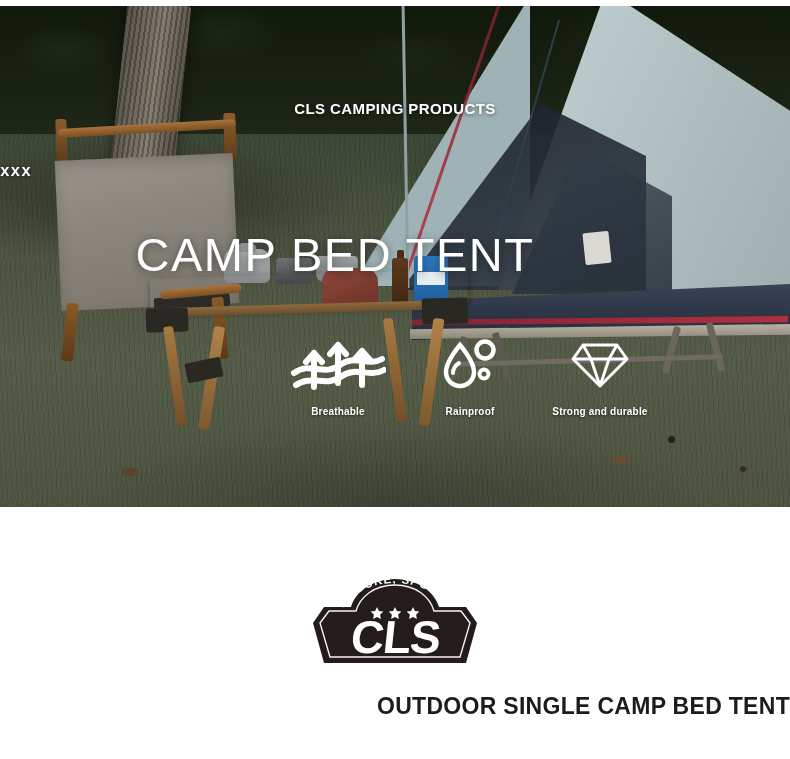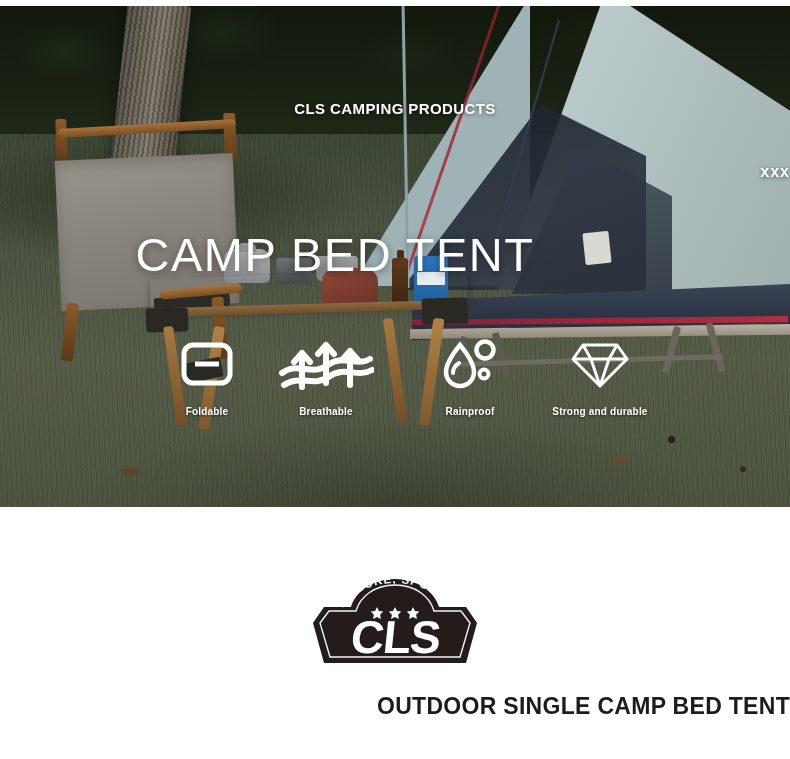--- a/index.html
+++ b/index.html
@@ -240,23 +240,24 @@
   
   .hero-overlay { position:absolute; inset:0; }
   .eyebrow {
     position:absolute; top:94px; left:0; width:790px;
     text-align:center; color:#ffffff;
     font-size:15px; font-weight:bold; letter-spacing:.4px;
     text-shadow:0 1px 4px rgba(0,0,0,.55);
   }
   .xxx {
     position:absolute; top:157px; left:0; width:790px;
-    text-align:right; color:#ffffff;
+    text-align:left; color:#ffffff;
     font-size:16px; font-weight:bold; letter-spacing:1px;
     text-shadow:0 1px 4px rgba(0,0,0,.55);
+    font-family:Liberation Mono, monospace;
   }
   .hero-title {
     position:absolute; top:221px; left:0; width:670px;
     text-align:center; color:#ffffff;
     font-size:47px; font-weight:300; letter-spacing:1.5px;
     text-shadow:0 2px 10px rgba(0,0,0,.45);
   }
 
   
   .features {
@@ -267,21 +268,21 @@
   }
   .feature .ico {
     height:56px; display:flex; align-items:center; justify-content:center;
   }
   .feature .flabel {
     margin-top:14px; color:#ffffff; font-size:10px; font-weight:bold;
     line-height:12px; letter-spacing:.2px;
     text-shadow:0 1px 3px rgba(0,0,0,.6);
   }
   .f0 { left:-3px; }
-  .f1 { left:116px; }
+  .f1 { left:128px; }
   .f2 { left:260px; }
   .f3 { left:390px; }
 
   
   .lower {
     position:absolute; top:507px; left:0; width:790px; height:252px;
     background:#ffffff;
   }
   .logo-wrap {
     position:absolute; top:70px; left:0; width:790px;
@@ -368,29 +369,20 @@
       <div class="litter" style="left:121px;top:462px;width:18px;height:8px;background:#5e432c;border-radius:50%;"></div>
     </div>
 
     <div class="hero-overlay">
       <div class="eyebrow">CLS CAMPING PRODUCTS</div>
       <div class="xxx">xxx</div>
       <h1 class="hero-title">CAMP BED TENT</h1>
 
       <div class="features">
 
-        <div class="feature f0">
-          <div class="ico">
-            <svg width="54" height="50" viewBox="0 0 54 50" fill="none">
-              <rect x="4" y="6" width="46" height="38" rx="9" ry="9" stroke="#ffffff" stroke-width="5"></rect>
-              <line x1="15" y1="25" x2="39" y2="25" stroke="#ffffff" stroke-width="5" stroke-linecap="butt"></line>
-            </svg>
-          </div>
-          <div class="flabel">Foldable</div>
-        </div>
 
         <div class="feature f1">
           <div class="ico">
             <svg width="96" height="54" viewBox="0 0 96 54" fill="none">
               <path d="M4 36 C 20 24, 34 40, 50 28 C 64 17, 78 30, 92 22" stroke="#ffffff" stroke-width="6" fill="none" stroke-linecap="round"></path>
               <path d="M6 48 C 22 37, 36 51, 52 39 C 66 29, 80 41, 94 33" stroke="#ffffff" stroke-width="6" fill="none" stroke-linecap="round"></path>
               <path d="M24 50 L24 16 M24 16 L16 25 M24 16 L32 25" stroke="#ffffff" stroke-width="6" stroke-linecap="round" stroke-linejoin="round"></path>
               <path d="M48 46 L48 8 M48 8 L40 17 M48 8 L56 17" stroke="#ffffff" stroke-width="6" stroke-linecap="round" stroke-linejoin="round"></path>
               <path d="M72 48 L72 14 M72 14 L64 23 M72 14 L80 23" stroke="#ffffff" stroke-width="6" stroke-linecap="round" stroke-linejoin="round"></path>
             </svg>

